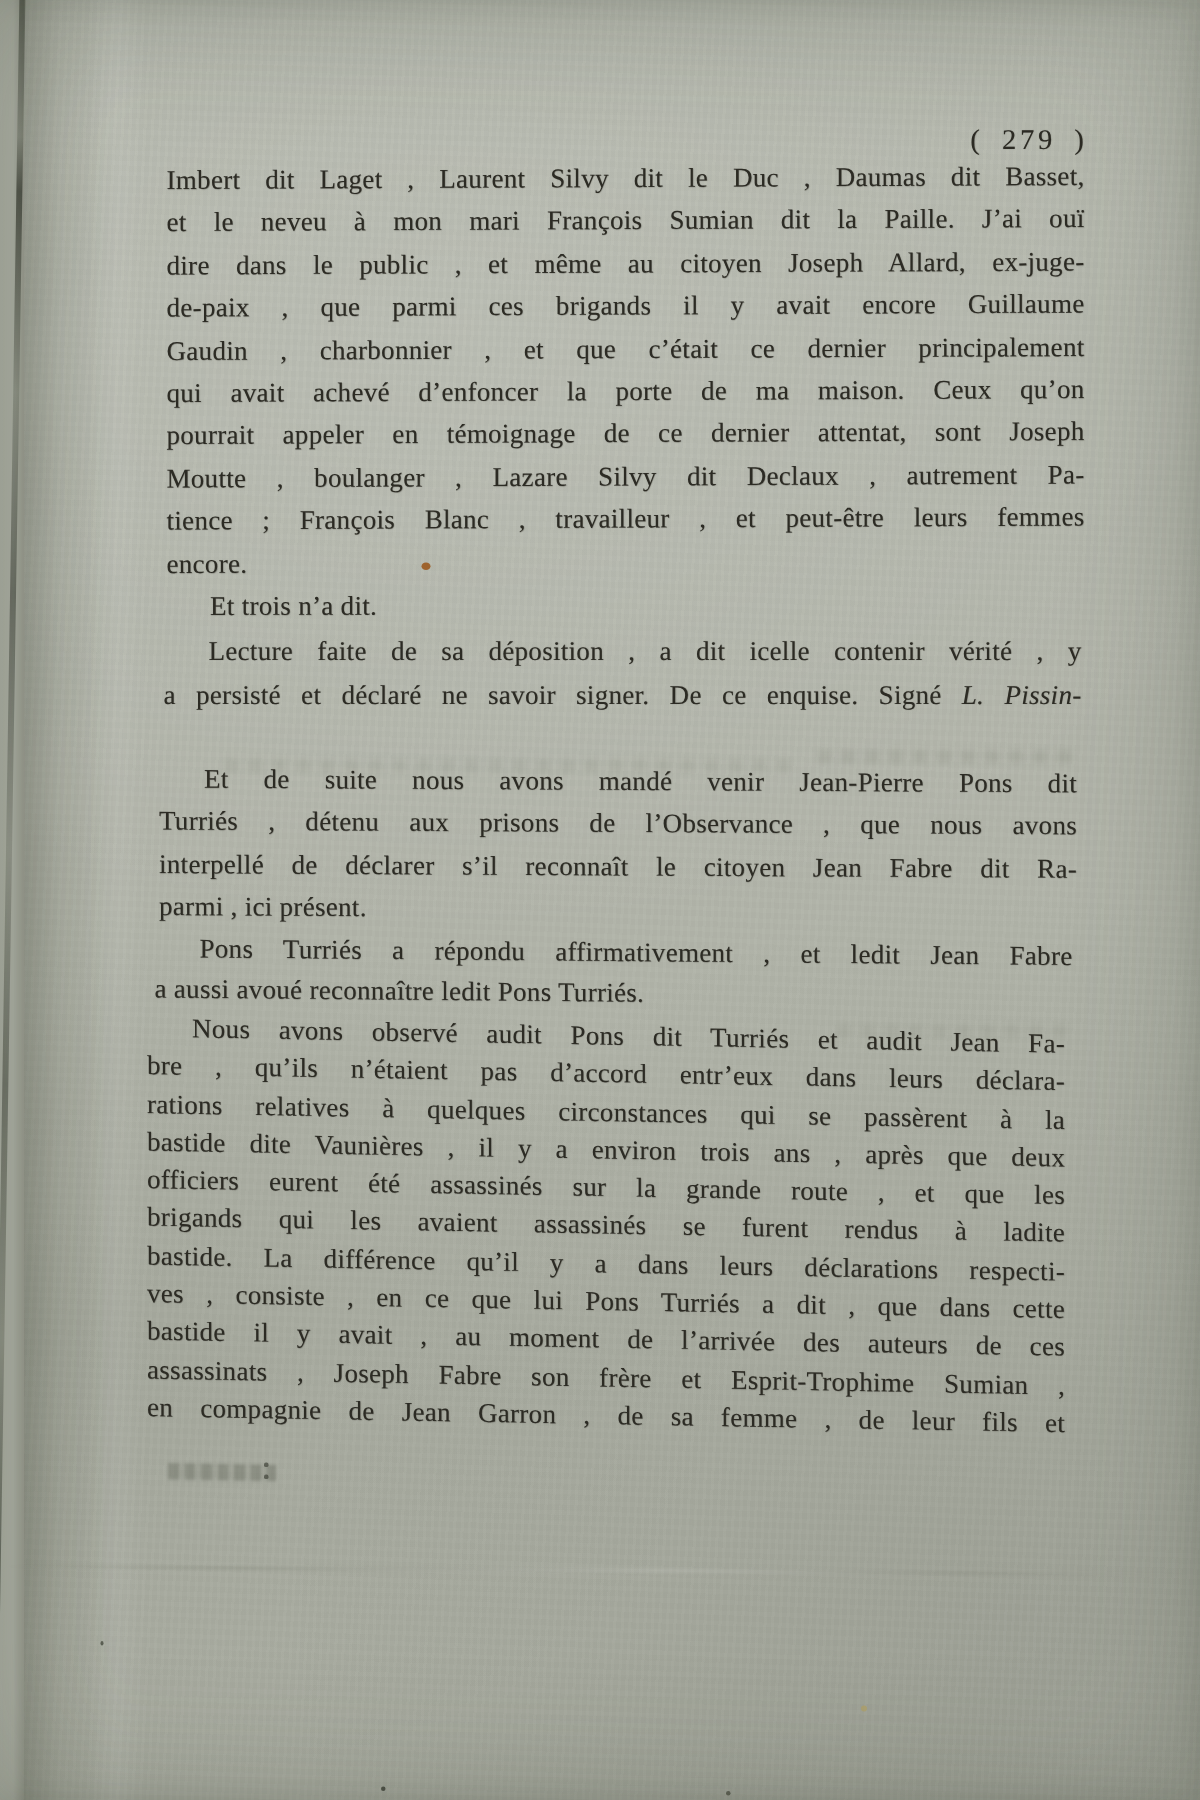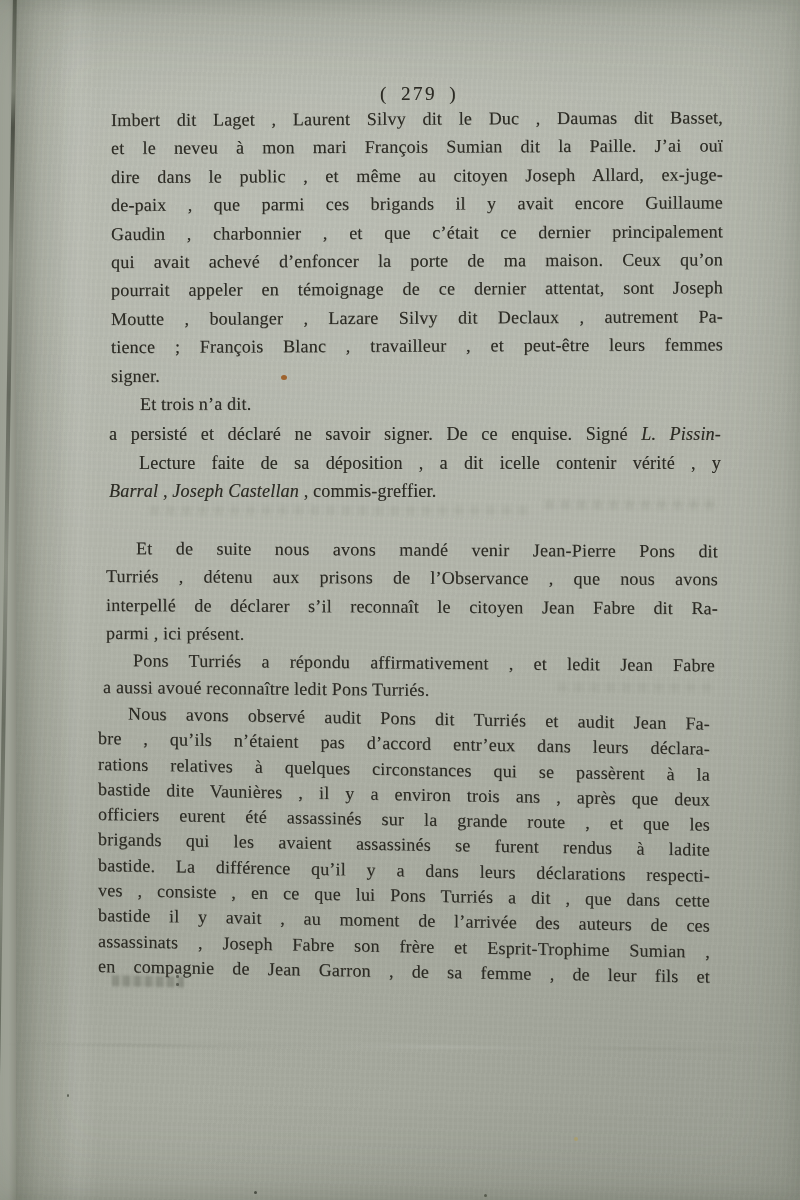--- a/index.html
+++ b/index.html
@@ -47,21 +47,21 @@
     background:linear-gradient(90deg, rgba(255,255,255,0) 0%, rgba(255,255,255,0.07) 50%, rgba(255,255,255,0) 100%);
   }
 
   .text-block{
     position:absolute;left:113px;top:82px;width:612px;
     color:#2c2b24;font-size:18px;
     text-shadow:0.3px 0.3px 0.6px rgba(44,43,36,0.45);
     letter-spacing:0.2px;
   }
   .page-number{
-    text-align:center;line-height:24px;font-size:19px;
+    text-align:right;line-height:24px;font-size:19px;
     letter-spacing:2.5px;word-spacing:5px;margin-bottom:0;
   }
   .paragraph{transform-origin:left top;}
   .line{
     line-height:28.4px;white-space:nowrap;overflow:visible;
     text-align:justify;text-align-last:justify;text-justify:inter-word;
   }
   .line.endline{text-align-last:left;}
   .paragraph.indent .line.first{text-indent:30px;}
   .p1{transform:translateX(-2px) skewY(-0.25deg);}
@@ -125,29 +125,28 @@
         <div class="paragraph p1">
           <div class="line first"><span>Imbert dit Laget , Laurent Silvy dit le Duc , Daumas dit Basset,</span></div>
           <div class="line"><span>et le neveu à mon mari François Sumian dit la Paille. J’ai ouï</span></div>
           <div class="line"><span>dire dans le public , et même au citoyen Joseph Allard, ex-juge-</span></div>
           <div class="line"><span>de-paix , que parmi ces brigands il y avait encore Guillaume</span></div>
           <div class="line"><span>Gaudin , charbonnier , et que c’était ce dernier principalement</span></div>
           <div class="line"><span>qui avait achevé d’enfoncer la porte de ma maison. Ceux qu’on</span></div>
           <div class="line"><span>pourrait appeler en témoignage de ce dernier attentat, sont Joseph</span></div>
           <div class="line"><span>Moutte , boulanger , Lazare Silvy dit Declaux , autrement Pa-</span></div>
           <div class="line"><span>tience ; François Blanc , travailleur , et peut-être leurs femmes</span></div>
-          <div class="line endline"><span>signer.</span></div>
+          <div class="line endline"><span>encore.</span></div>
         </div>
         <div class="paragraph p2 indent">
           <div class="line endline first"><span>Et trois n’a dit.</span></div>
         </div>
         <div class="paragraph p3 indent">
+          <div class="line first"><span>Lecture faite de sa déposition , a dit icelle contenir vérité , y</span></div>
           <div class="line"><span>a persisté et déclaré ne savoir signer. De ce enquise. Signé </span><i>L. Pissin-</i></div>
-          <div class="line first"><span>Lecture faite de sa déposition , a dit icelle contenir vérité , y</span></div>
-          <div class="line endline"><i>Barral , Joseph Castellan</i><span> , commis-greffier.</span></div>
         </div>
         <div class="paragraph p4 indent">
           <div class="line first"><span>Et de suite nous avons mandé venir Jean-Pierre Pons dit</span></div>
           <div class="line"><span>Turriés , détenu aux prisons de l’Observance , que nous avons</span></div>
           <div class="line"><span>interpellé de déclarer s’il reconnaît le citoyen Jean Fabre dit Ra-</span></div>
           <div class="line endline"><span>parmi , ici présent.</span></div>
         </div>
         <div class="paragraph p5 indent">
           <div class="line first"><span>Pons Turriés a répondu affirmativement , et ledit Jean Fabre</span></div>
           <div class="line endline"><span>a aussi avoué reconnaître ledit Pons Turriés.</span></div>

